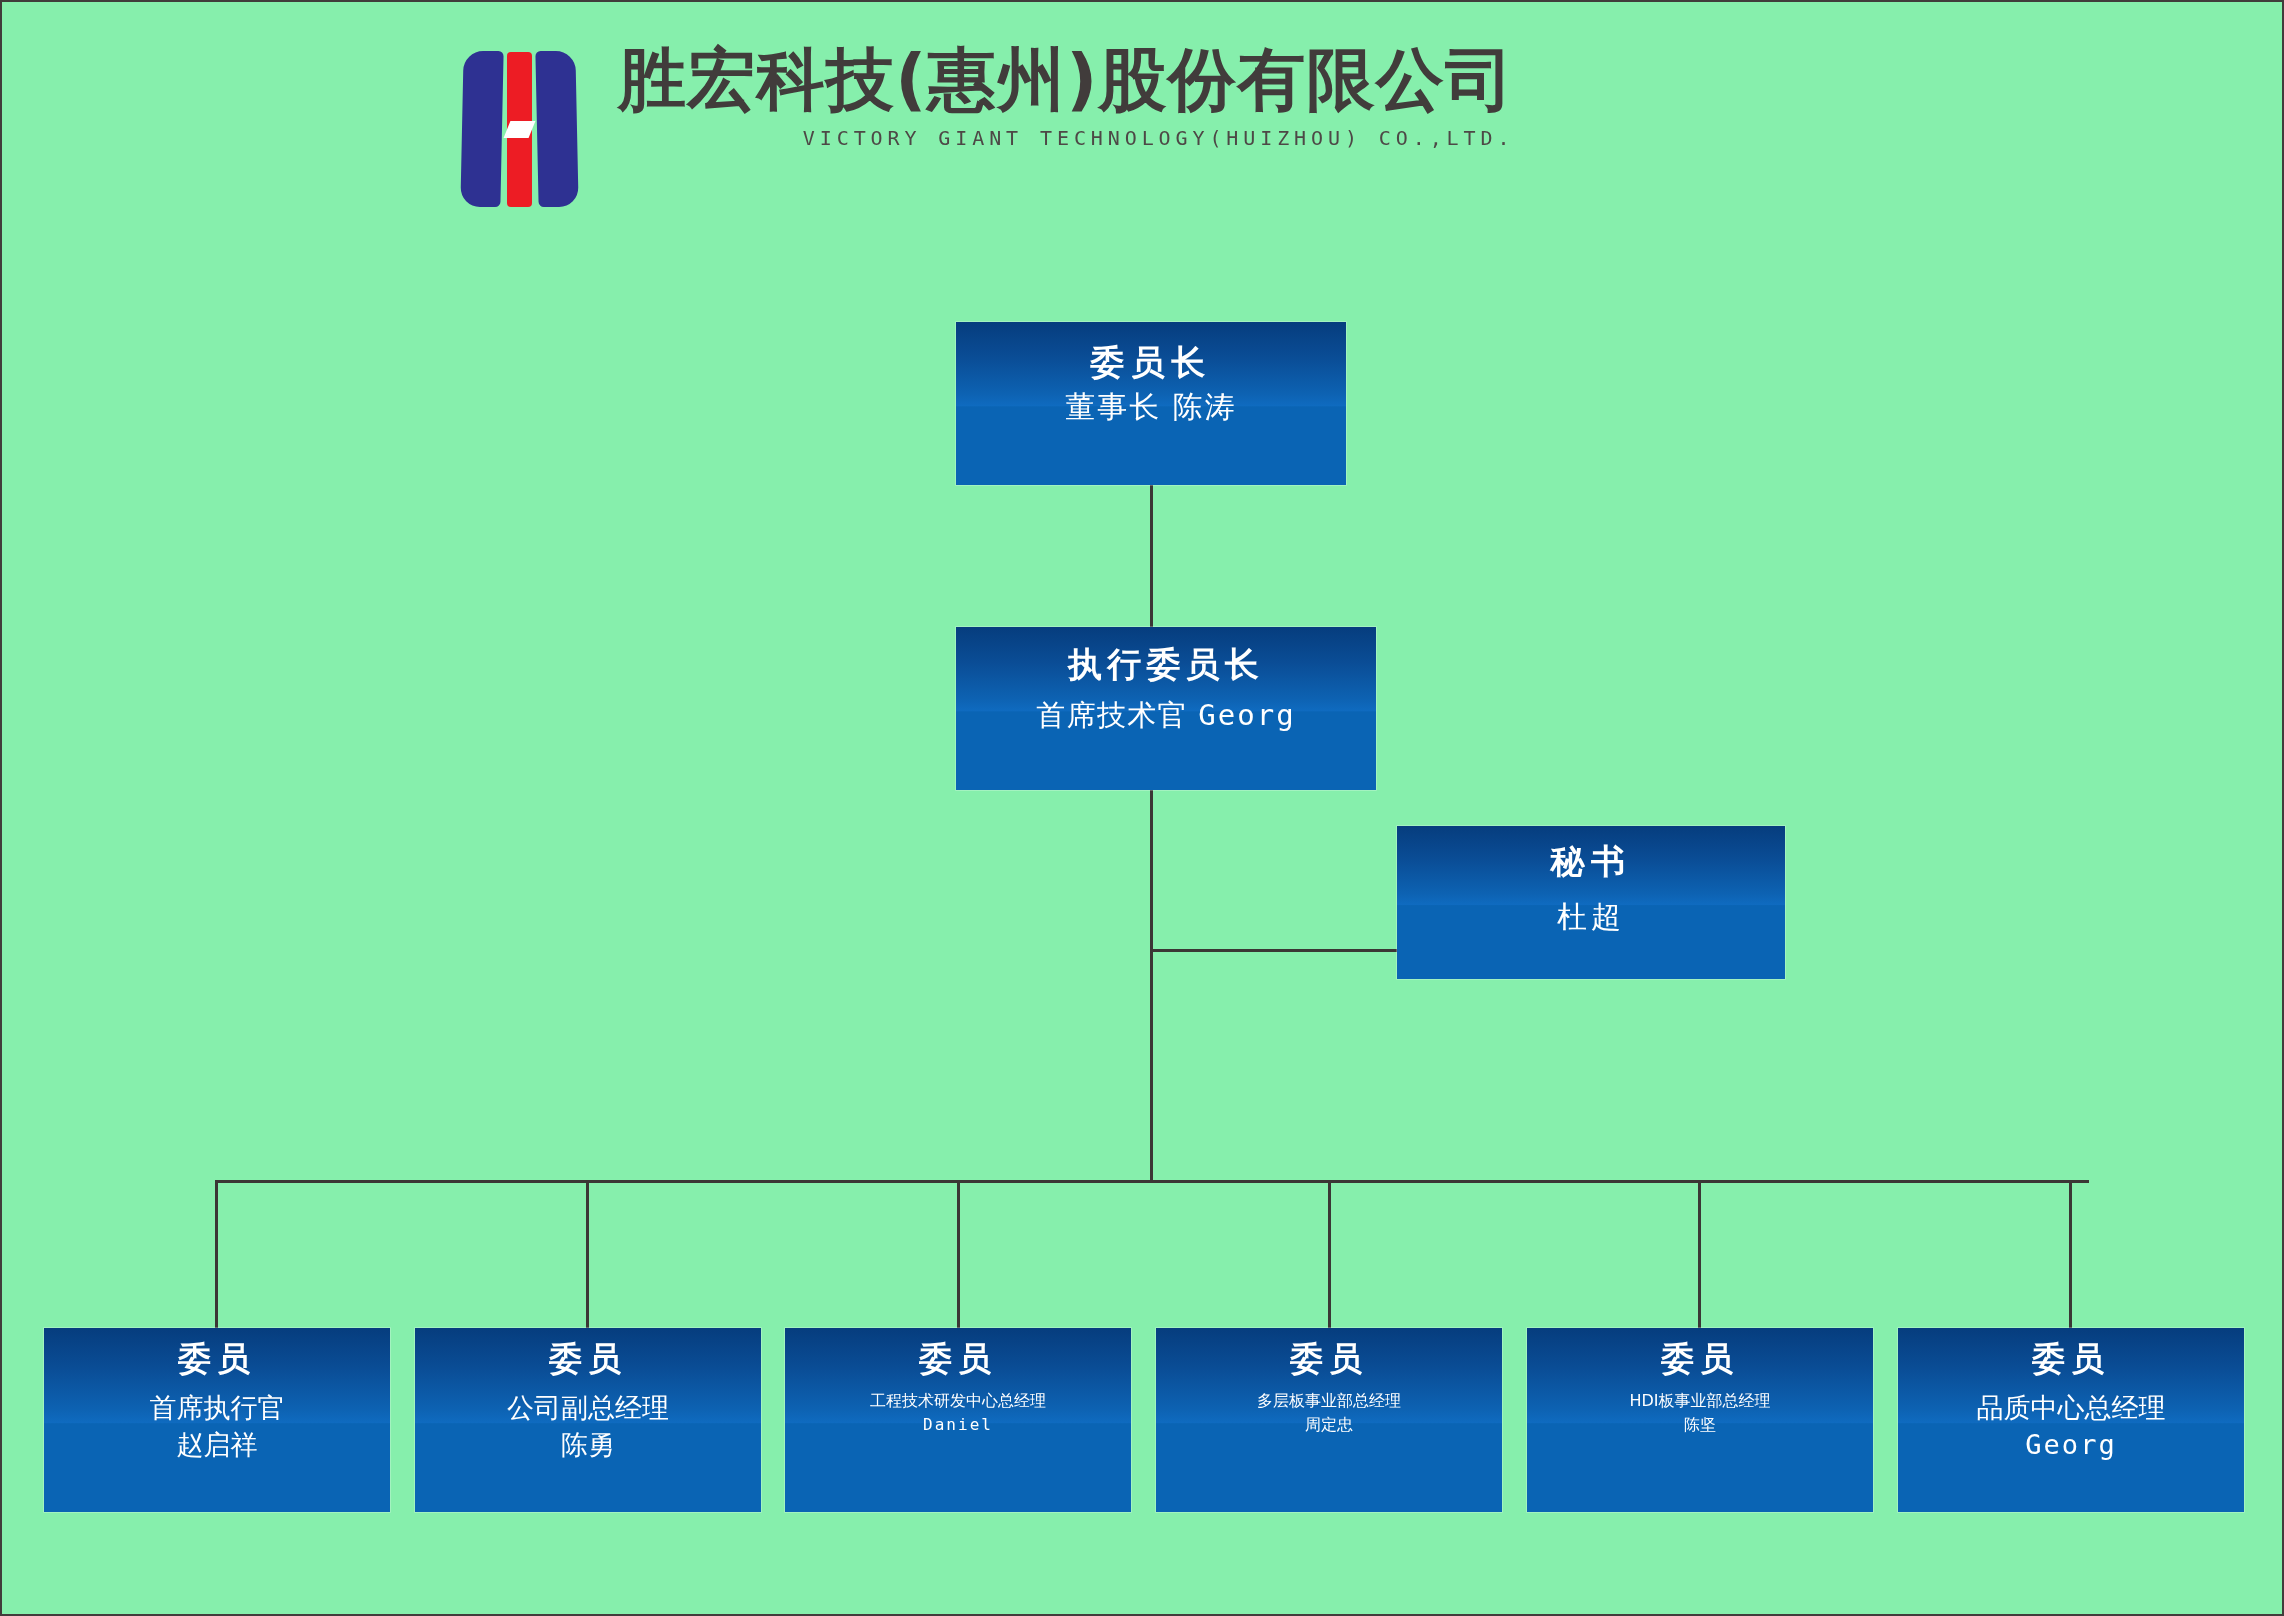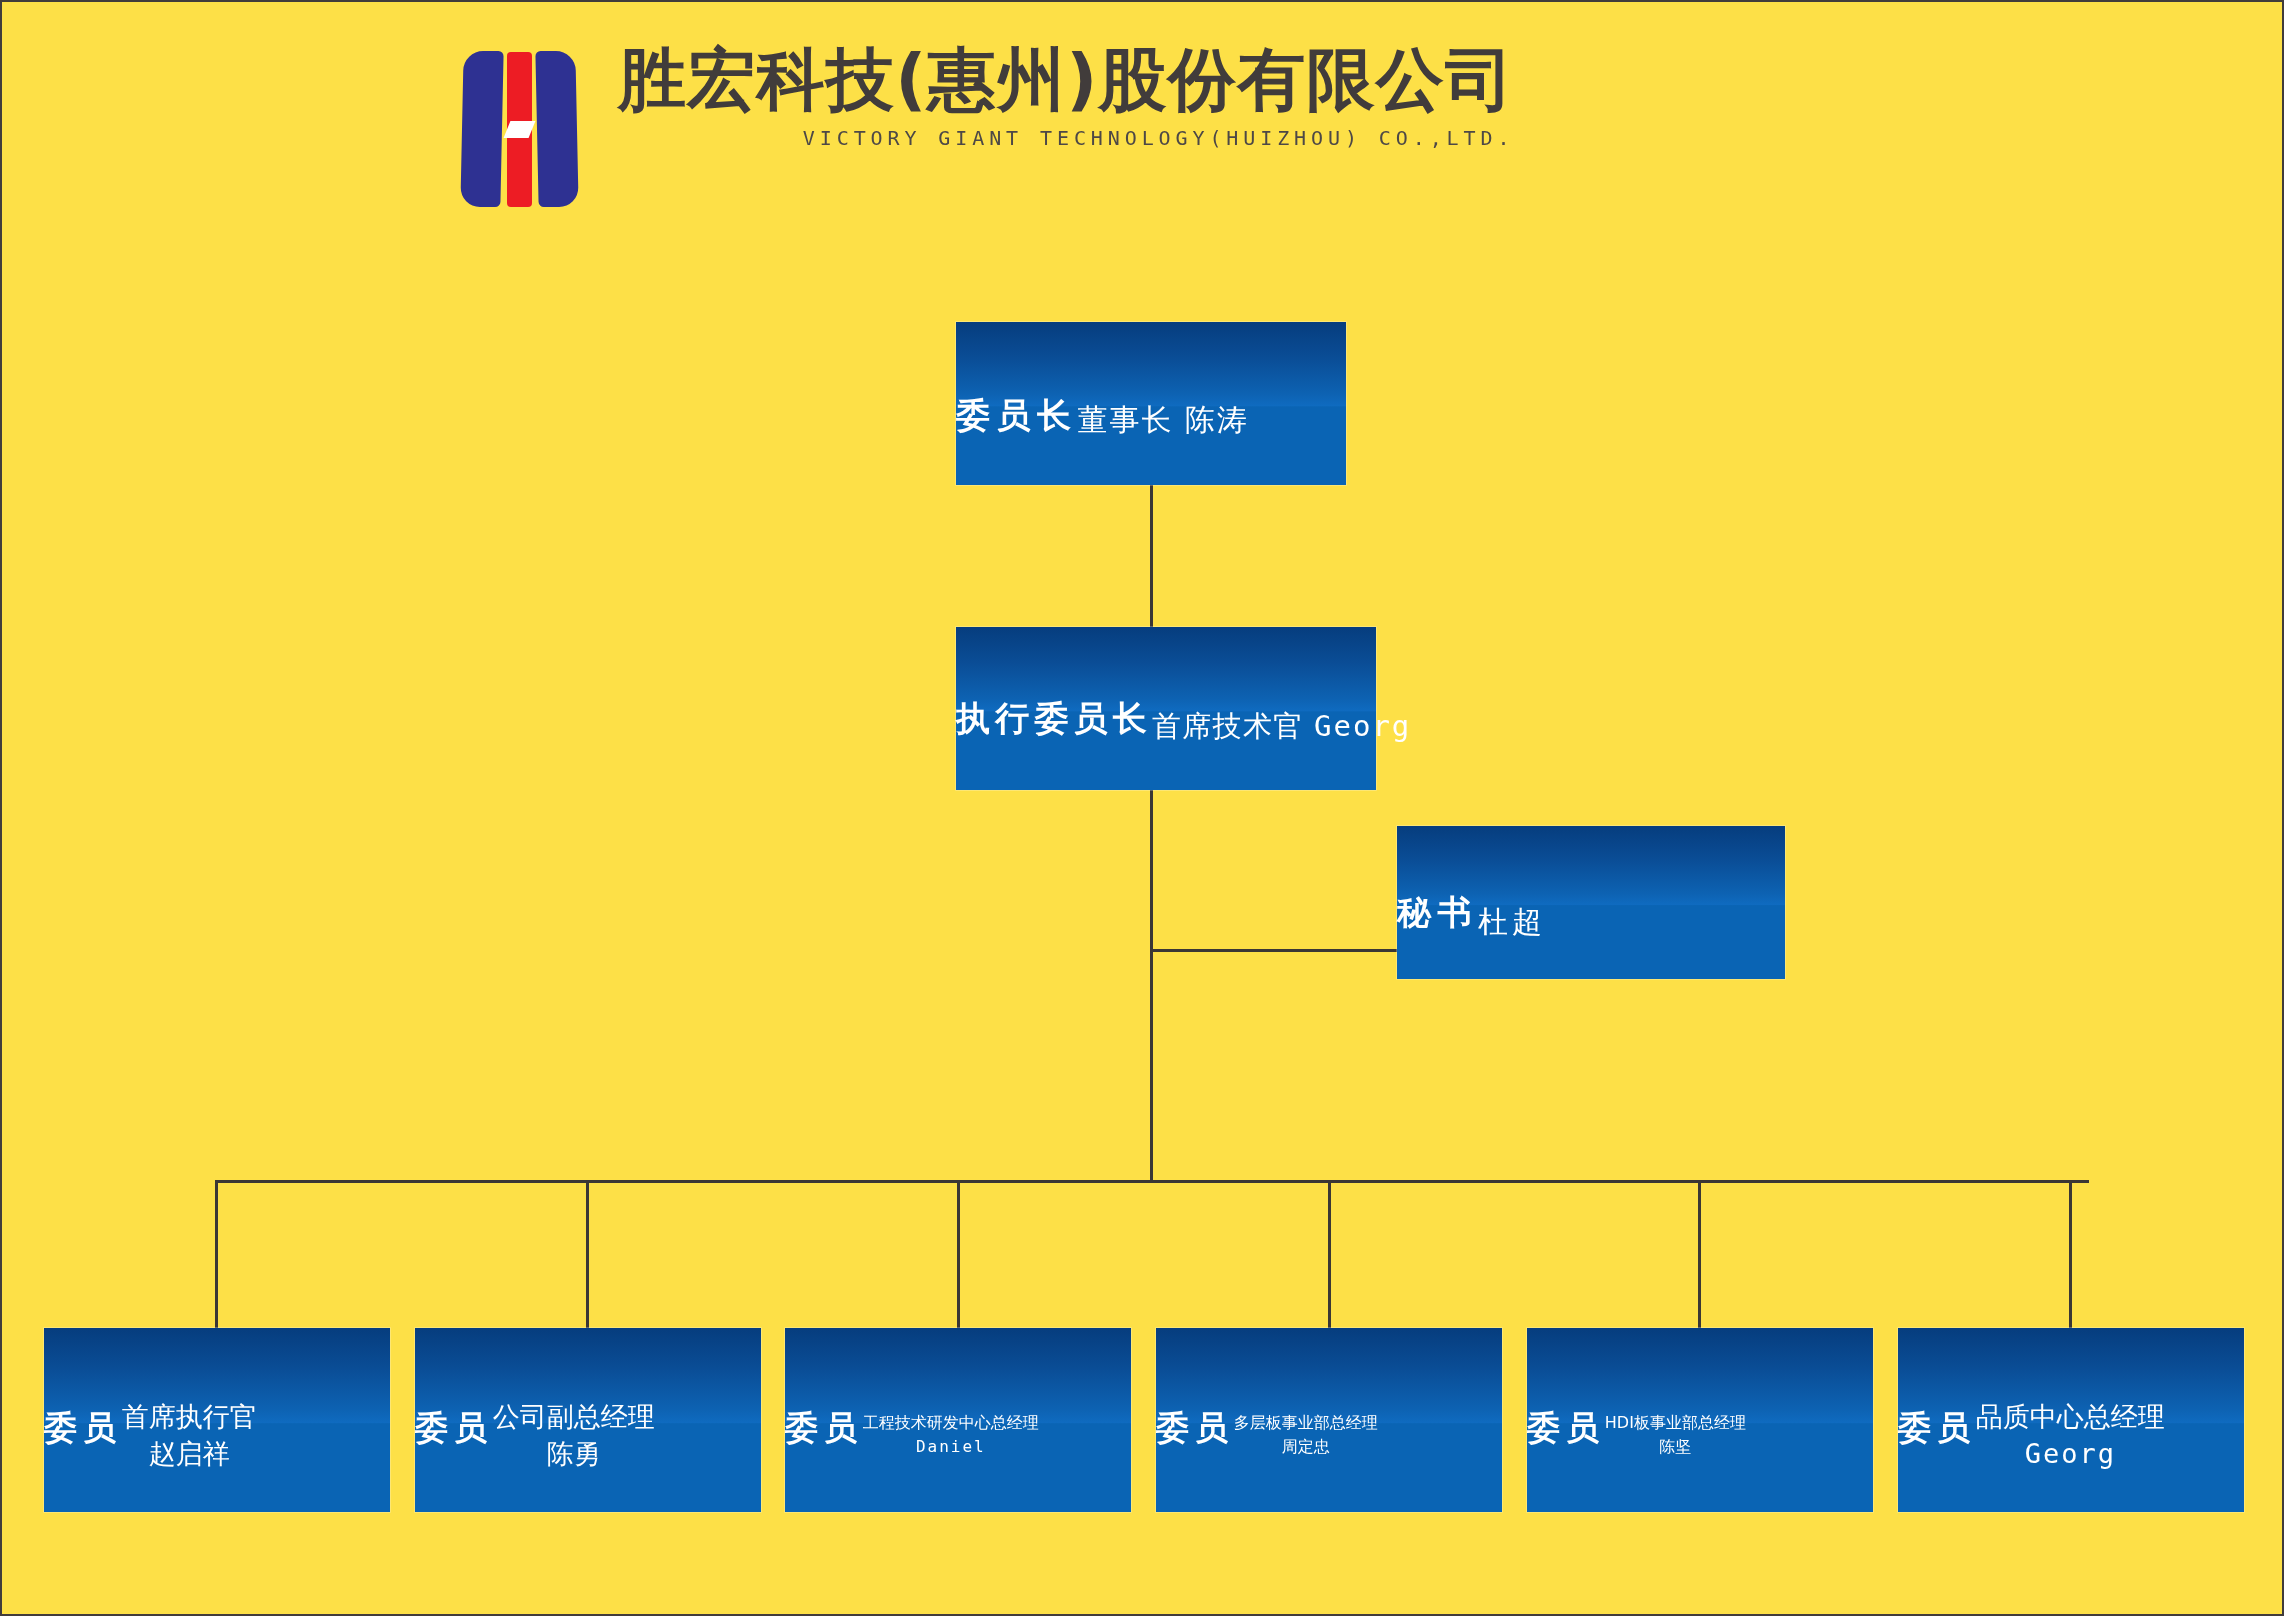--- a/index.html
+++ b/index.html
@@ -7,21 +7,21 @@
     padding: 0;
     background: #ffffff;
   }
   body {
     font-family: "DejaVu Sans", "Liberation Sans", sans-serif;
   }
   #page {
     position: relative;
     width: 2284px;
     height: 1616px;
-    background: #fde047;
+    background: #86efac;
     box-sizing: border-box;
     border: 2.6px solid #413c3b;
     overflow: hidden;
   }
 
   
   .header {
     position: absolute;
     left: 456px;
     top: 40px;
@@ -93,21 +93,21 @@
       linear-gradient(to bottom,
         #063d7e 0%,
         #0a4d96 22%,
         #0d62b2 44%,
         #0f6bc0 51.5%,
         #0a64b4 52%,
         #0a64b4 100%);
     color: #ffffff;
     text-align: center;
     display: flex;
-    flex-direction: row;
+    flex-direction: column;
     align-items: center;
     justify-content: flex-start;
     z-index: 3;
     box-shadow: 0 0 0 0.7px rgba(255,255,255,0.35);
   }
   .node-title {
     font-size: 34px;
     font-weight: bold;
     letter-spacing: 6.5px;
     line-height: 1;

